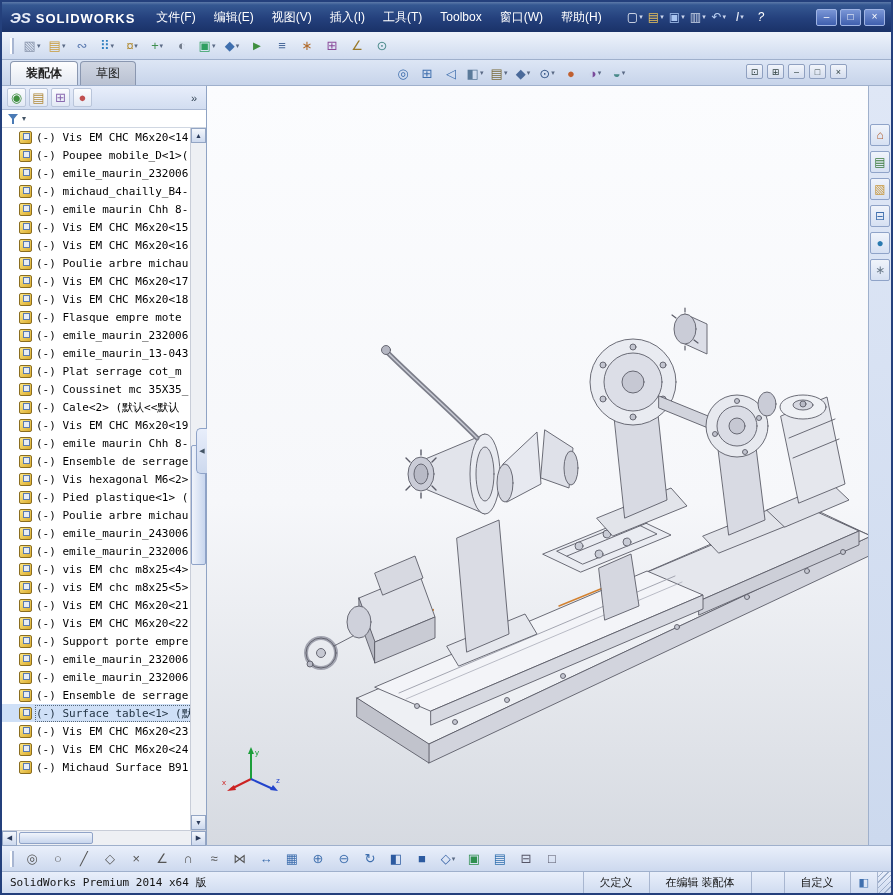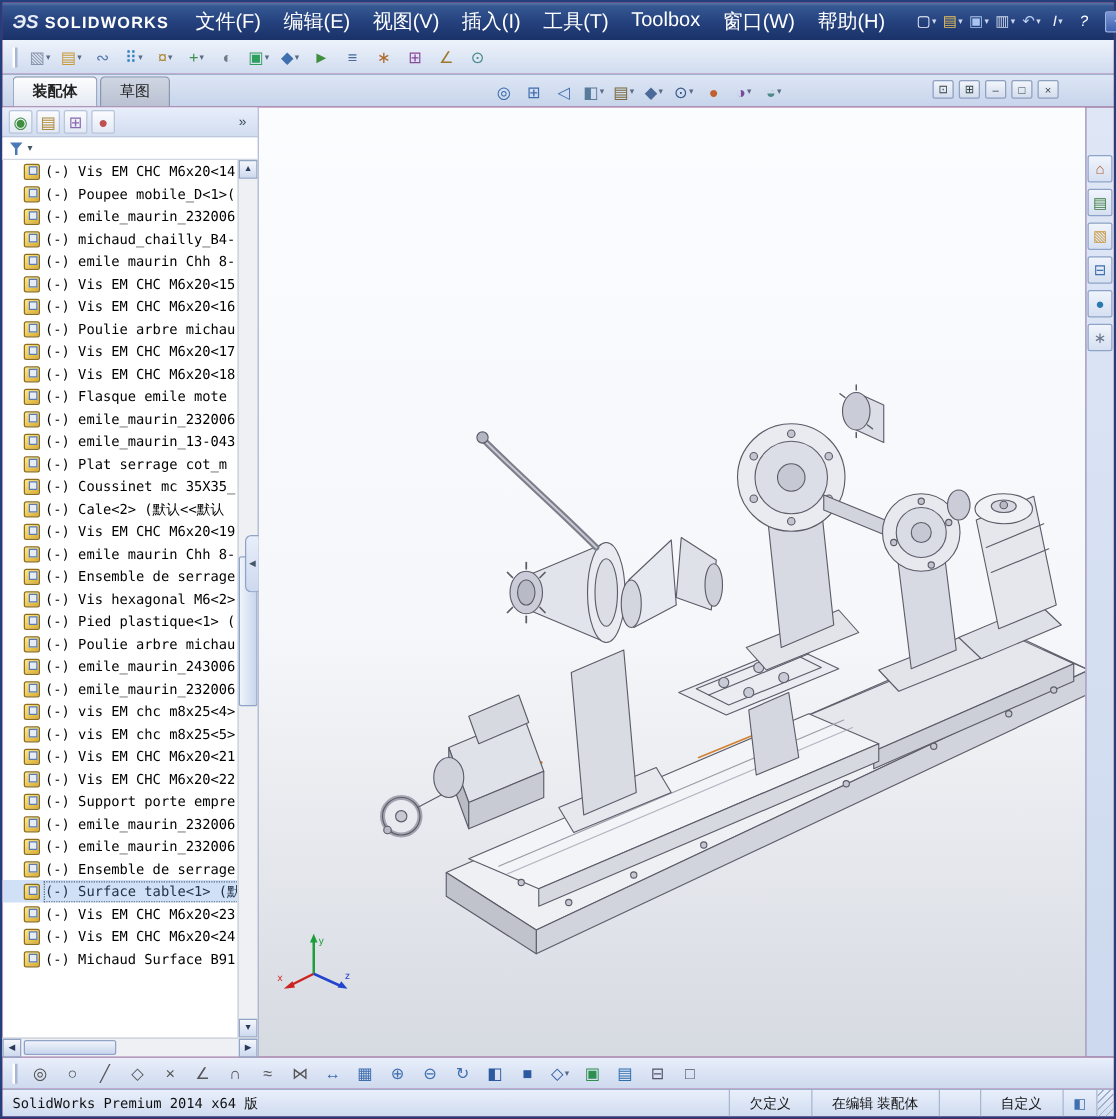--- a/index.html
+++ b/index.html
@@ -1,27 +1,27 @@
 <!DOCTYPE html>
 <html><head>
 <meta charset="utf-8">
 <style>
   *{box-sizing:border-box;margin:0;padding:0}
   html,body{width:893px;height:895px;overflow:hidden}
   body{font-family:"Liberation Sans","DejaVu Sans",sans-serif;font-size:12px;background:#000}
-  .window{width:893px;height:895px;border:2px solid #24407c;display:flex;flex-direction:column;background:#be185d}
+  .window{width:893px;height:895px;border:2px solid #24407c;display:flex;flex-direction:column;background:#15803d}
 
   
   .titlebar{height:30px;flex:none;display:flex;align-items:center;padding:0 4px;gap:2px;color:#fff;
     background:linear-gradient(180deg,#5d7aa9 0%,#355892 10%,#24407c 55%,#1a3268 100%)}
   .brand{display:flex;align-items:baseline;gap:5px;padding:0 10px 0 4px}
   .brand .ds{font-style:italic;font-weight:bold;font-size:15px;color:#e8edf8}
   .brand .sw{font-weight:bold;font-size:13px;letter-spacing:1px}
   .menubar{display:flex;height:100%}
-  .menu-item{display:flex;align-items:center;padding:0 9px;font-size:16px;cursor:default;white-space:nowrap}
+  .menu-item{display:flex;align-items:center;padding:0 9px;font-size:12px;cursor:default;white-space:nowrap}
   .tb-quick{display:flex;align-items:center;margin-left:12px;gap:1px}
   .tb-spacer{flex:1}
   .winbtns{display:flex;padding-right:2px}
   .winbtn{width:21px;height:17px;margin-left:3px;background:linear-gradient(#7a96d6,#3f5fae);
     border:1px solid #9fb4e4;border-radius:2px;color:#fff;font-size:10px;line-height:1;
     display:flex;align-items:center;justify-content:center}
 
   
   .tool{width:22px;height:20px;display:flex;align-items:center;justify-content:center;flex:none;border-radius:2px;position:relative}
   .tool .glyph{font-size:13px;line-height:1}
@@ -368,21 +368,21 @@
             <div class="tree-row">
             <span class="part-icon"></span>
             <span class="tree-label">(-) Vis EM CHC M6x20&lt;17</span>
           </div>
             <div class="tree-row">
             <span class="part-icon"></span>
             <span class="tree-label">(-) Vis EM CHC M6x20&lt;18</span>
           </div>
             <div class="tree-row">
             <span class="part-icon"></span>
-            <span class="tree-label">(-) Flasque emile mote</span>
+            <span class="tree-label">(-) Flasque empre mote</span>
           </div>
             <div class="tree-row">
             <span class="part-icon"></span>
             <span class="tree-label">(-) emile_maurin_232006</span>
           </div>
             <div class="tree-row">
             <span class="part-icon"></span>
             <span class="tree-label">(-) emile_maurin_13-043</span>
           </div>
             <div class="tree-row">

